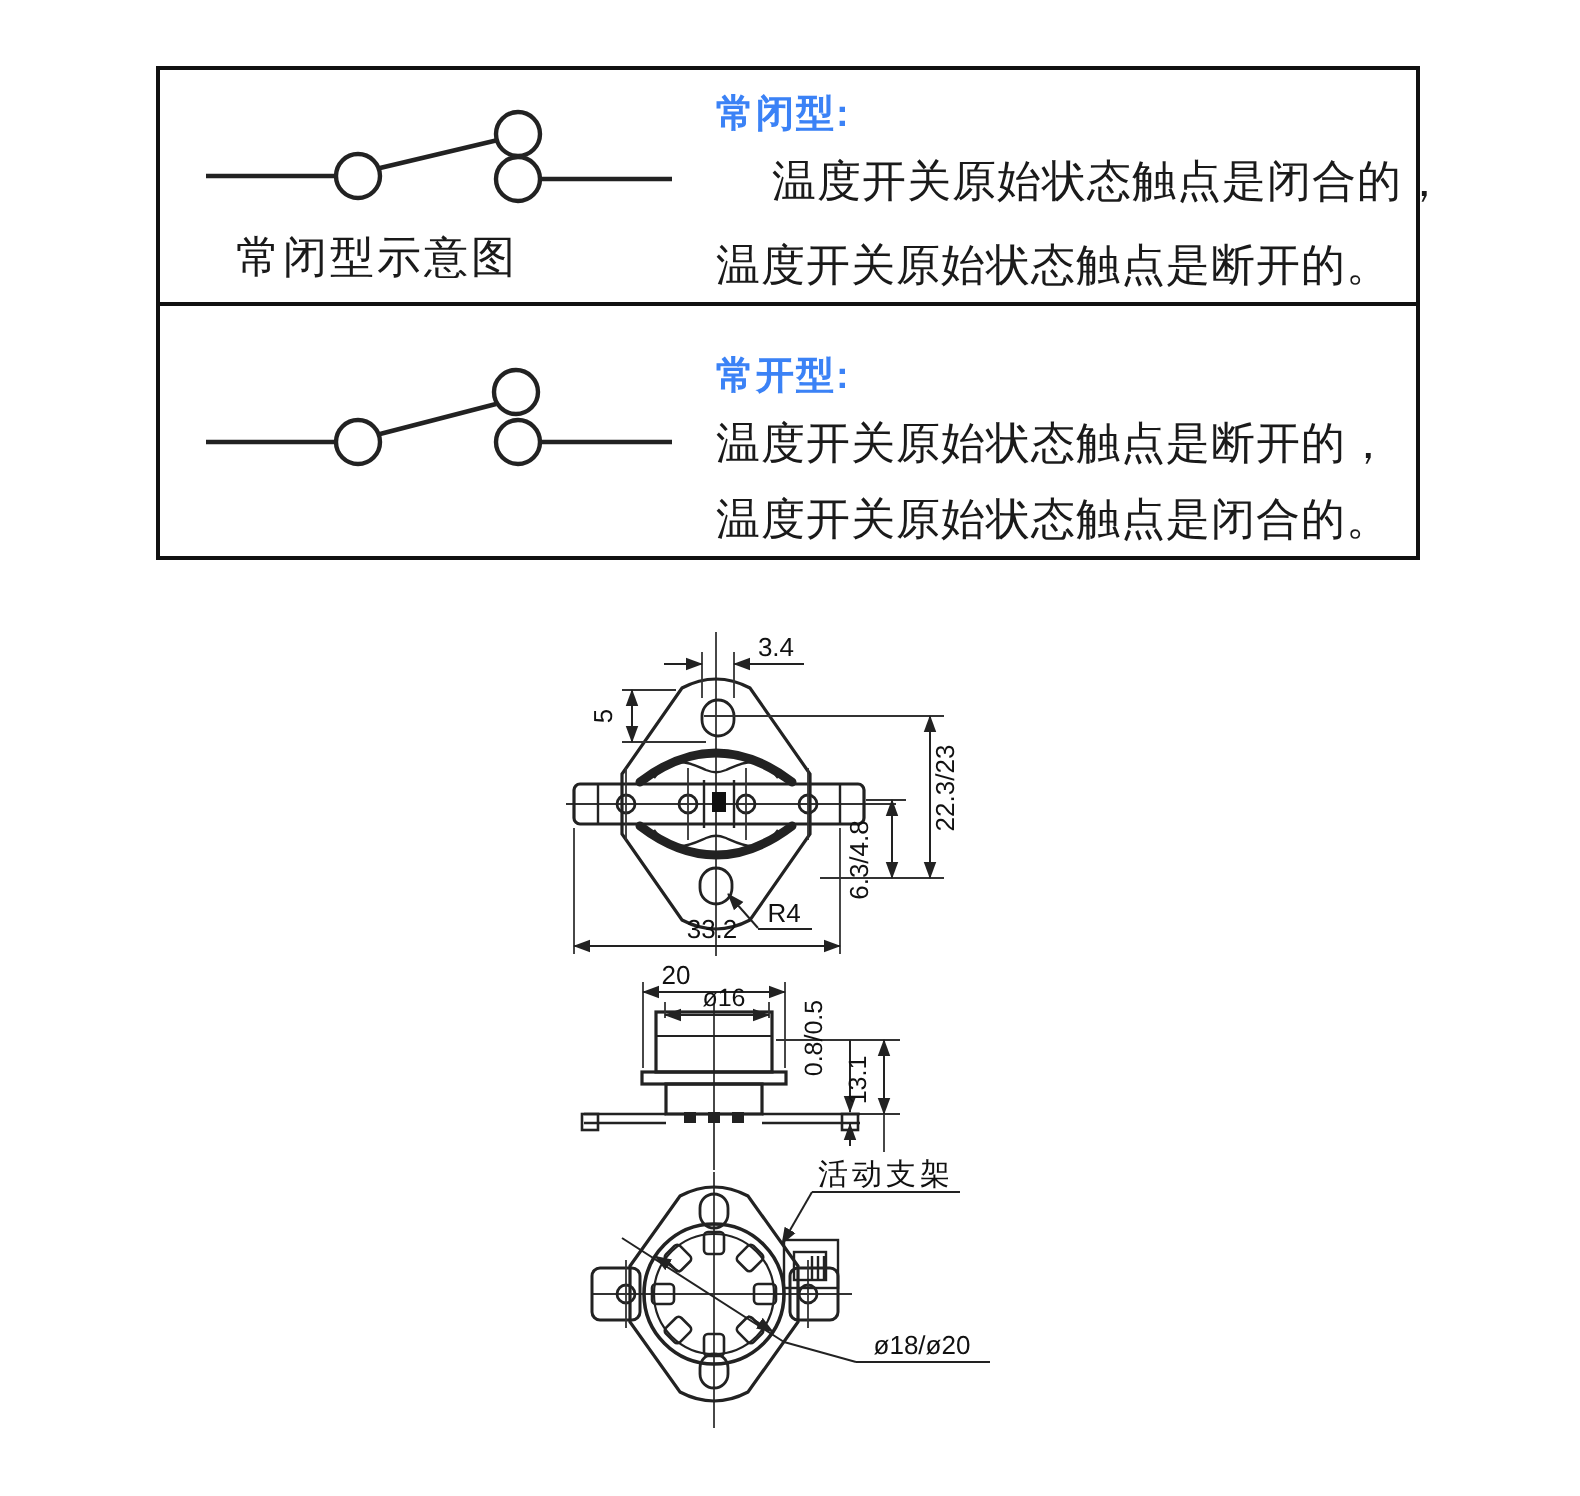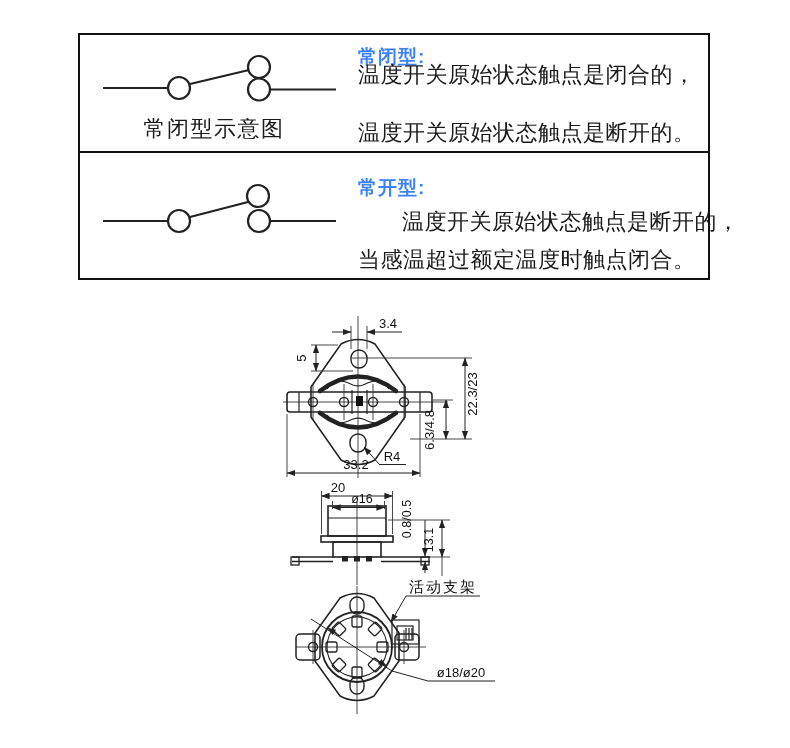--- a/index.html
+++ b/index.html
@@ -1,21 +1,21 @@
 <!DOCTYPE html>
 <html><head>
 <meta charset="utf-8">
 <style>
   html,body{margin:0;padding:0;background:#fff;}
   #stage{position:relative;width:790px;height:748px;background:#ffffff;overflow:hidden;
          font-family:"Liberation Sans","DejaVu Sans",sans-serif;color:#1a1a1a;}
   
   #infoBox{position:absolute;left:78px;top:33px;width:628px;height:243px;border:2px solid #111;background:transparent;}
   #rowDivider{position:absolute;left:78px;top:151px;width:632px;height:2px;background:#111;}
-  .caption{position:absolute;left:118px;width:192px;text-align:center;font-size:22px;font-weight:500;letter-spacing:1.5px;color:#1a1a1a;white-space:nowrap;}
+  .caption{position:absolute;left:118px;width:192px;text-align:left;font-size:22px;font-weight:500;letter-spacing:1.5px;color:#1a1a1a;white-space:nowrap;}
   .redTitle{position:absolute;left:358px;font-size:19px;font-weight:700;letter-spacing:1px;white-space:nowrap;}
   .descLine{position:absolute;left:358px;font-size:22px;font-weight:500;letter-spacing:0.5px;color:#1a1a1a;white-space:nowrap;}
   
   #draw{position:absolute;left:0;top:0;width:790px;height:748px;}
   .ln{stroke:#222;fill:none;}
   .thin{stroke:#333;stroke-width:0.9;fill:none;}
   .dimln{stroke:#222;stroke-width:1;fill:none;}
   .thick{stroke:#222;stroke-width:4.5;fill:none;stroke-linecap:round;}
   .dim{font:13px "Liberation Sans","DejaVu Sans",sans-serif;fill:#111;}
   .dimS{font:12.5px "Liberation Sans","DejaVu Sans",sans-serif;fill:#111;}
@@ -25,26 +25,26 @@
 <body>
 
 <div id="stage">
 
   <div id="infoBox"></div>
   <div id="rowDivider"></div>
 
   <div class="caption" style="top:114px;">常闭型示意图</div>
 
   <div class="redTitle" style="top:44px;color:#3b82f6;">常闭型:</div>
-  <div class="descLine" style="top:60px;">温度开关原始状态触点是闭合的，</div>
+  <div class="descLine" style="top:76px;margin-left:28px;">温度开关原始状态触点是闭合的，</div>
   <div class="descLine" style="top:118px;">温度开关原始状态触点是断开的。</div>
 
   <div class="redTitle" style="top:175px;color:#3b82f6;">常开型:</div>
-  <div class="descLine" style="top:207px;margin-left:44px;">温度开关原始状态触点是断开的，</div>
-  <div class="descLine" style="top:245px;">当感温超过额定温度时触点闭合。</div>
+  <div class="descLine" style="top:207px;">温度开关原始状态触点是断开的，</div>
+  <div class="descLine" style="top:245px;">温度开关原始状态触点是闭合的。</div>
 
   <svg id="draw" viewBox="0 0 790 748" xmlns="http://www.w3.org/2000/svg">
     <defs>
       <marker id="arr" viewBox="0 0 10 10" refX="9" refY="5" markerWidth="9" markerHeight="9" orient="auto-start-reverse">
         <path d="M0,1.5 L9.5,5 L0,8.5 z" fill="#222"></path>
       </marker>
     </defs>
 
     <g class="ln" stroke-width="2.2">
       <line x1="103" y1="88" x2="168" y2="88"></line>

